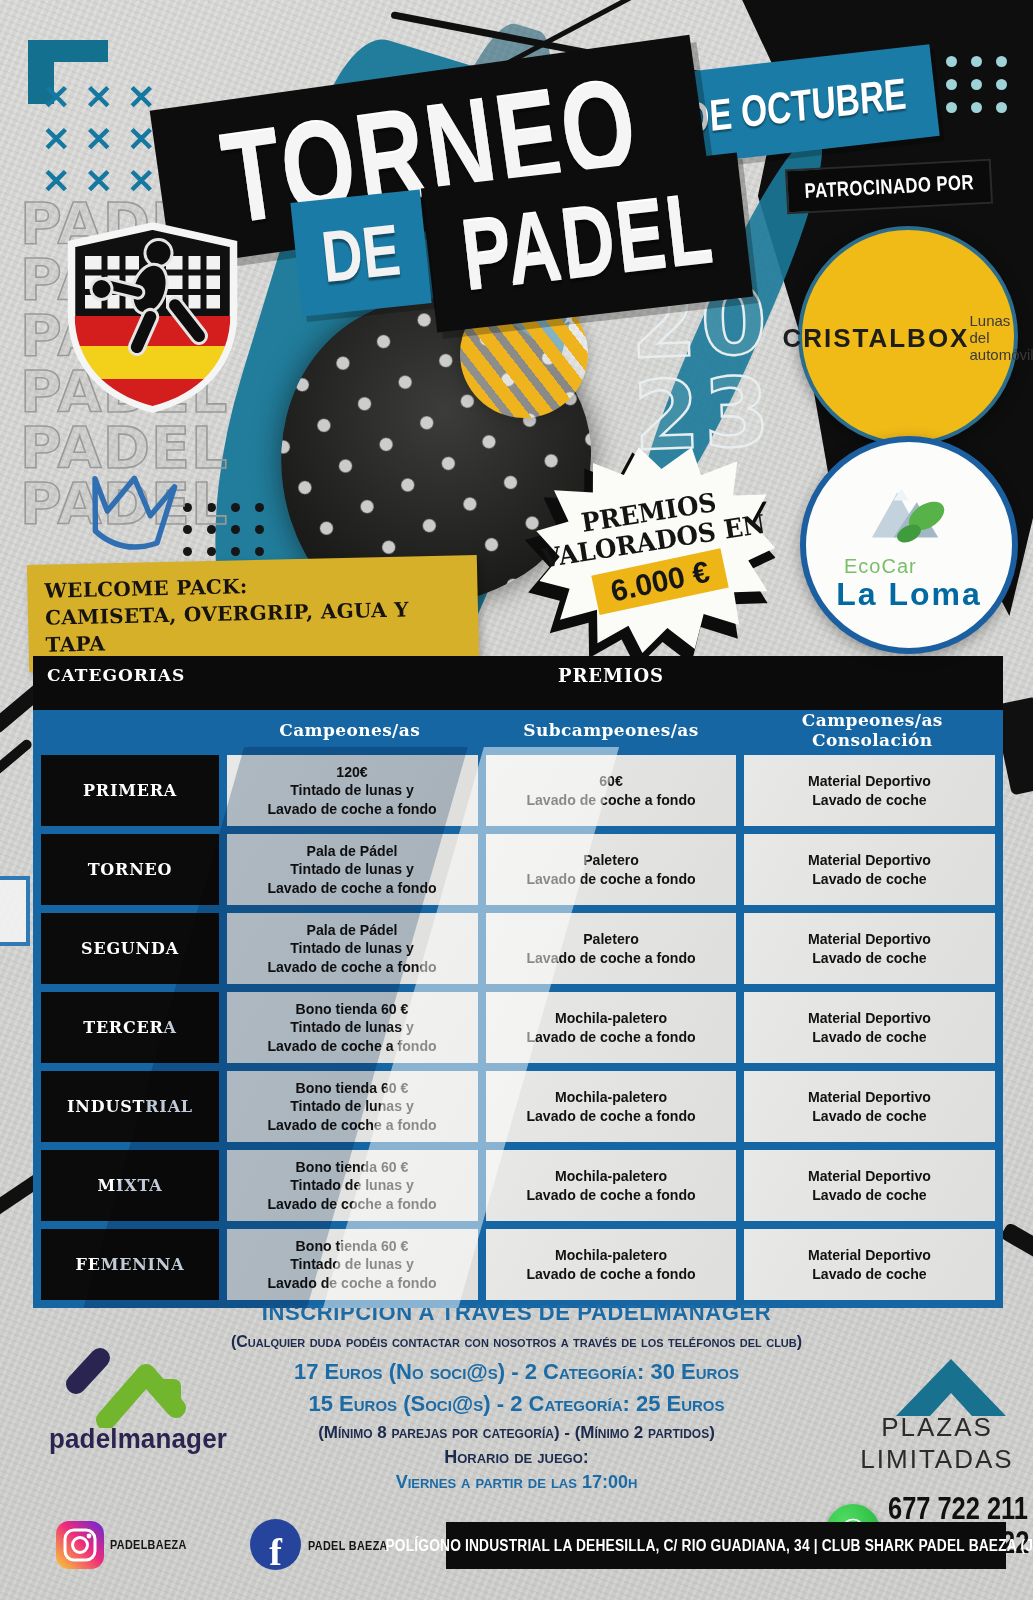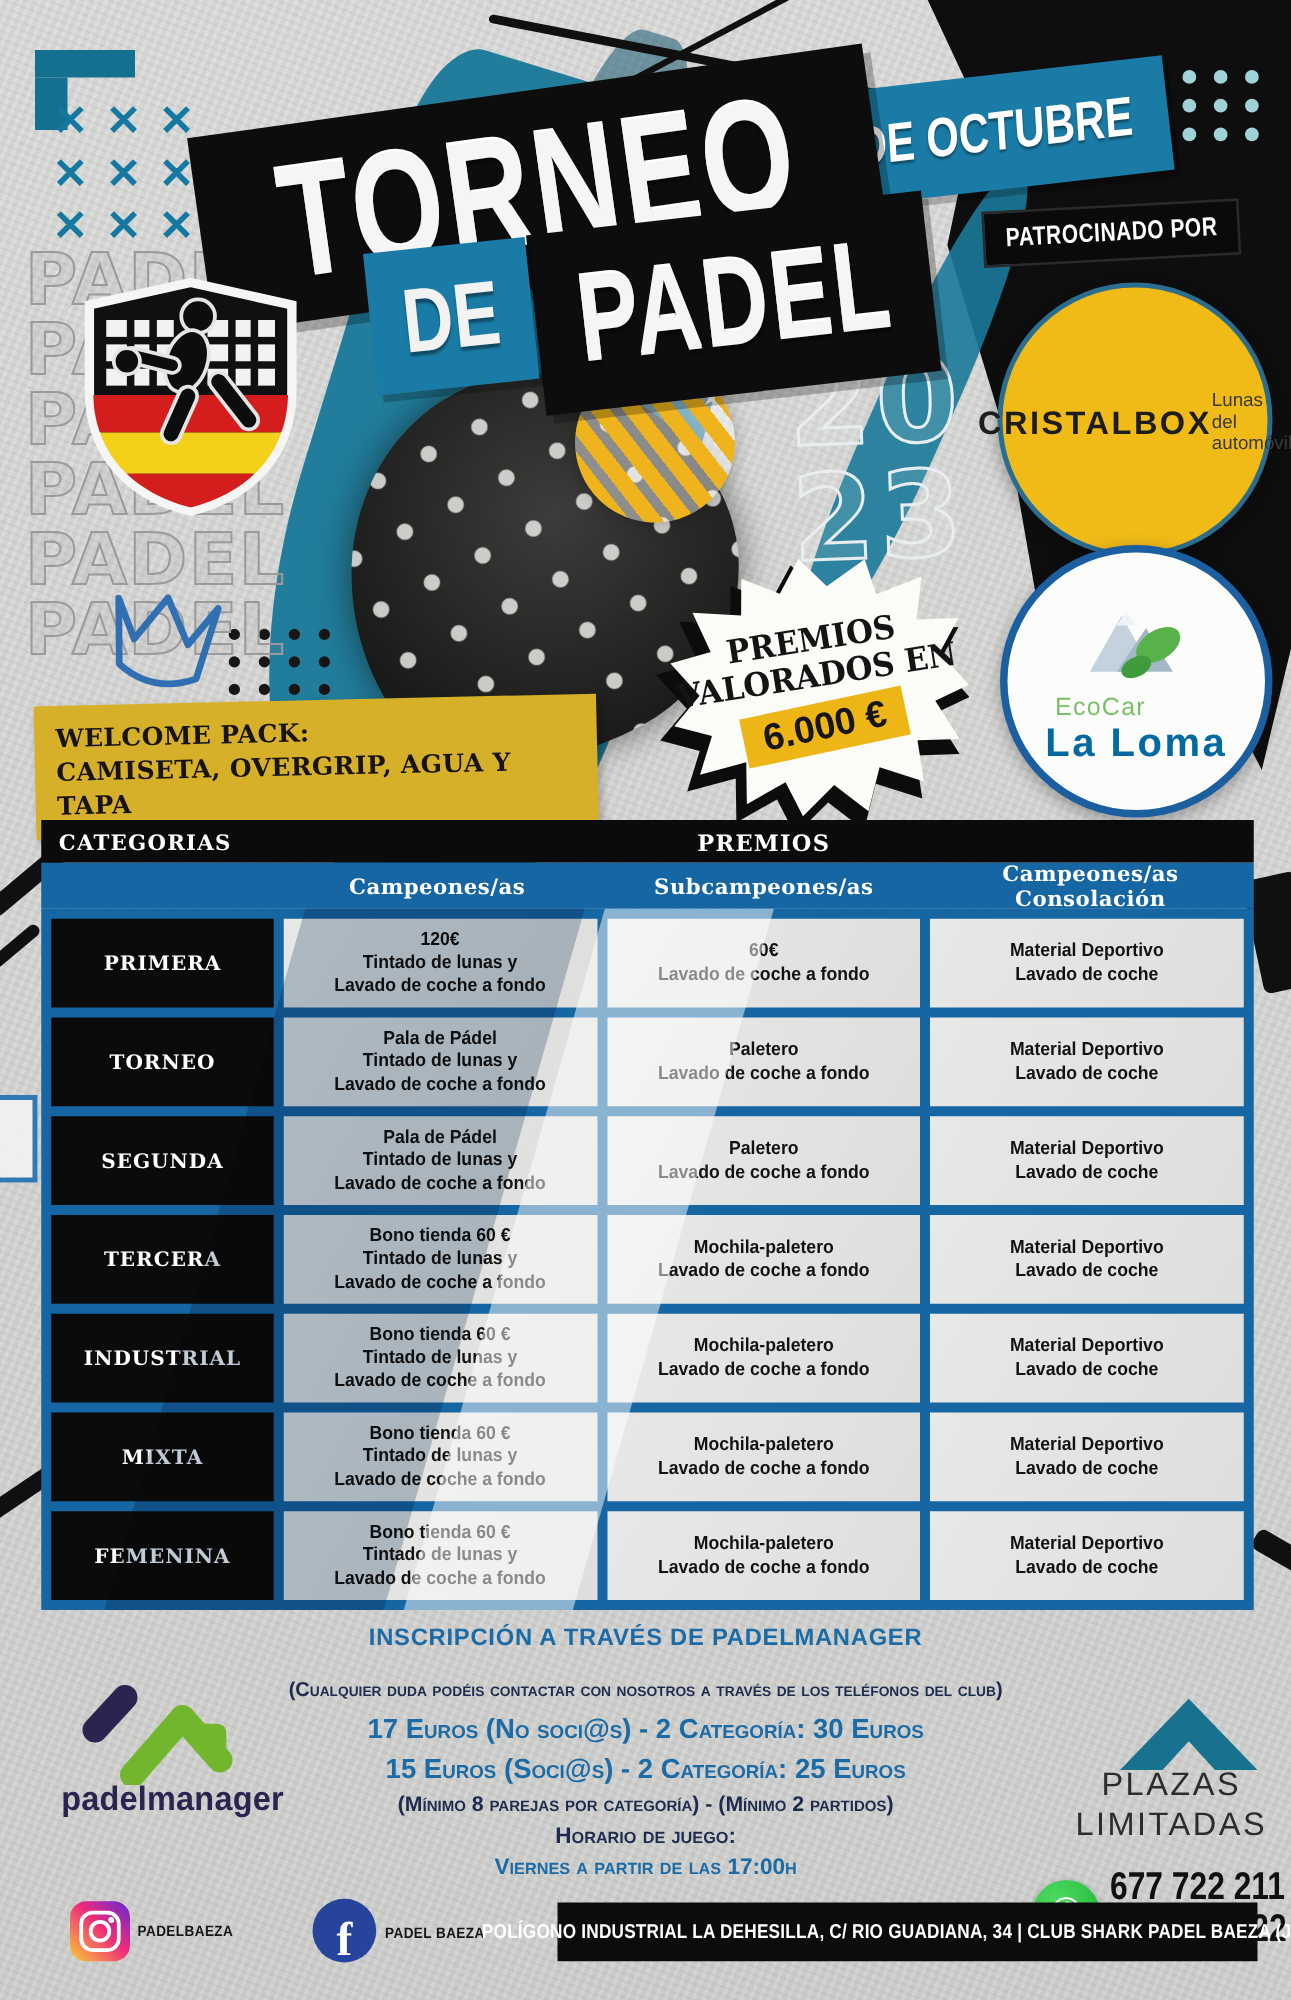--- a/index.html
+++ b/index.html
@@ -77,38 +77,38 @@
   .burst-black{transform:translate(-7px,9px) scale(1.05);background:#0c0c0c;}
   .burst-white{background:#fbfbf8;}
   .burst-text{position:absolute;inset:0;display:flex;flex-direction:column;align-items:center;justify-content:center;}
   .burst-l1,.burst-l2{font-family:"DejaVu Serif",serif;font-weight:bold;font-size:26px;color:#141414;line-height:1.12;transform:scaleX(.95);}
   .burst-amount{margin-top:6px;background:#eeb517;padding:3px 16px;transform:rotate(-3deg);font-weight:bold;font-size:30px;color:#161616;}
   
   .welcome{left:28px;top:560px;width:416px;background:#d7b02a;transform:rotate(-1.3deg);padding:13px 17px;box-shadow:3px 4px 8px rgba(0,0,0,.25);}
   .welcome div{font-family:"DejaVu Serif",serif;font-weight:bold;font-size:20px;line-height:1.35;color:#161310;letter-spacing:.3px;}
   
   .ptable{left:33px;top:656px;width:970px;}
-  .thead1{height:34px;background:#0b0b0b;position:relative;}
+  .thead1{height:54px;background:#0b0b0b;position:relative;}
   .th-cat{position:absolute;left:14px;top:0;height:38px;display:flex;align-items:center;
     font-family:"DejaVu Serif",serif;font-weight:bold;font-size:17px;color:#fff;letter-spacing:1px;}
   .th-prem{position:absolute;left:186px;right:0;top:0;height:38px;display:flex;align-items:center;justify-content:center;
     font-family:"DejaVu Serif",serif;font-weight:bold;font-size:18px;color:#fff;letter-spacing:1px;}
   .thead2{height:37px;background:#1566a3;display:grid;grid-template-columns:186px 1fr 1fr 1fr;align-items:center;}
   .thead2 span{font-family:"DejaVu Serif",serif;font-weight:bold;font-size:17px;color:#fff;text-align:center;letter-spacing:.4px;}
   .tbody{background:#1566a3;padding:8px;display:grid;grid-template-columns:178px 1fr 1fr 1fr;grid-template-rows:repeat(7,71px);grid-gap:8px;position:relative;overflow:hidden;}
   .tcat{background:#0b0b0b;color:#fff;display:flex;align-items:center;justify-content:center;
     font-family:"DejaVu Serif",serif;font-weight:bold;font-size:16px;letter-spacing:.8px;}
   .tcell{background:linear-gradient(120deg,#e8e8e6 0%,#dededc 100%);display:flex;align-items:center;justify-content:center;text-align:center;}
   .tcell span{font-weight:bold;font-size:15px;line-height:1.22;color:#121212;white-space:pre-line;display:inline-block;transform:scaleX(.94);}
   .tb-brush1{position:absolute;left:118px;top:-60px;width:215px;height:800px;background:rgba(104,130,160,.42);transform:rotate(16deg);mix-blend-mode:multiply;pointer-events:none;z-index:5;}
   .tb-brush2{position:absolute;left:356px;top:-60px;width:130px;height:800px;background:rgba(255,255,255,.5);transform:rotate(16deg);pointer-events:none;z-index:5;}
   
   .reg{left:0;top:1300px;width:1033px;text-align:center;}
   .sc{font-variant:small-caps;}
-  .reg-heading{font-size:19px;font-weight:bold;color:#1b6ba6;letter-spacing:.6px;margin-bottom:22px;}
+  .reg-heading{font-size:22px;font-weight:bold;color:#1b6ba6;letter-spacing:.6px;margin-bottom:7px;}
   .reg-note{font-size:16px;font-weight:bold;color:#1d2b4e;margin-bottom:8px;}
   .reg-price{font-size:22px;font-weight:bold;color:#1b6ba6;margin-bottom:6px;}
   .reg-min{font-size:17px;font-weight:bold;color:#1d2b4e;margin-bottom:4px;}
   .reg-hor{font-size:18px;font-weight:bold;color:#1d2b4e;margin-bottom:4px;}
   .reg-sched{font-size:18px;font-weight:bold;color:#1b6ba6;margin-bottom:4px;}
   
   .pm-logo{left:58px;top:1336px;width:130px;height:92px;}
   .pm-word{left:28px;top:1424px;width:220px;text-align:center;font-size:27px;font-weight:bold;color:#2a2550;letter-spacing:.2px;transform:scaleX(.96);}
   .chevron{left:896px;top:1354px;width:110px;height:62px;}
   .plazas{left:842px;top:1412px;width:190px;text-align:center;font-size:26px;color:#2c2c2c;letter-spacing:2px;line-height:1.22;}

